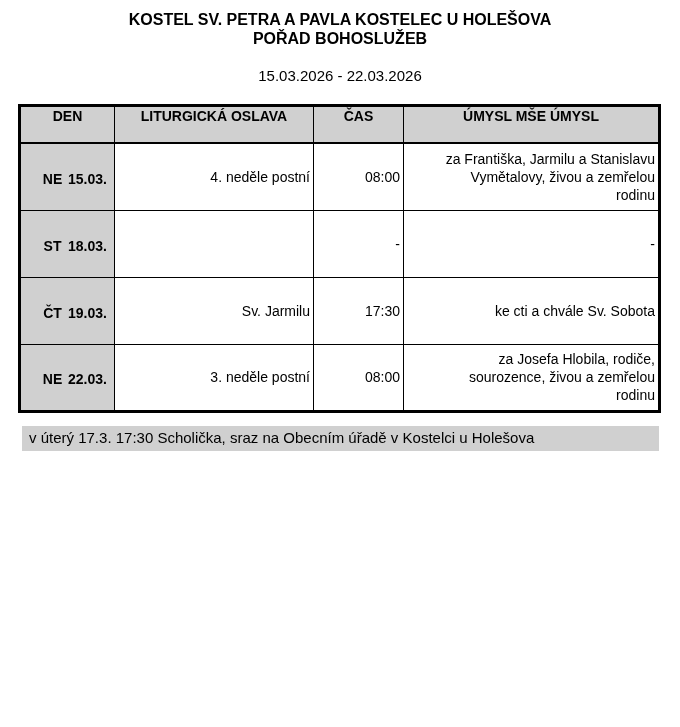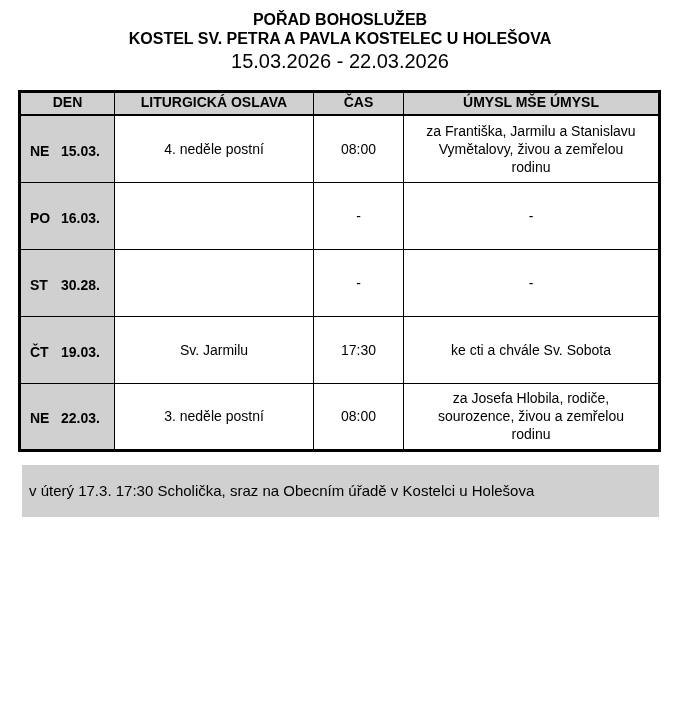--- a/index.html
+++ b/index.html
@@ -22,87 +22,87 @@
   .page-header {
     padding-top: 10px;
     text-align: center;
   }
   .title-line {
     font-size: 16px;
     font-weight: bold;
     line-height: 19px;
   }
   .date-line {
-    font-size: 20px;
+    font-size: 15px;
     font-weight: normal;
     line-height: 19px;
-    margin-top: 4px;
+    margin-top: 18px;
   }
   table.schedule {
     margin: 19px 0 0 18px;
     width: 640px;
     table-layout: fixed;
     border-collapse: collapse;
     border: 3px solid var(--border-black);
   }
   col.c-den { width: 95px; }
   col.c-lit { width: 199px; }
   col.c-cas { width: 90px; }
   col.c-umy { width: 256px; }
   th {
     background: var(--cell-gray);
     border: 1px solid var(--border-black);
     border-bottom: 2px solid var(--border-black);
     font-size: 14px;
     font-weight: bold;
     height: 21px;
-    padding: 1px 0 4px 0;
+    padding: 1px 0 18px 0;
     text-align: center;
     vertical-align: middle;
   }
   td {
     border: 1px solid var(--border-black);
     font-size: 14px;
     height: 67px;
     vertical-align: middle;
-    text-align: center;
+    text-align: right;
     line-height: 18px;
     padding: 0 3px;
   }
   td.day-cell {
     background: var(--cell-gray);
-    text-align: left;
+    text-align: center;
     font-weight: bold;
     padding: 4px 0 0 9px;
   }
   .day-abbr {
     display: inline-block;
     min-width: 31px;
   }
   td.intention-cell {
     white-space: pre-line;
   }
   .note-bar {
     margin: 13px 0 0 22px;
     width: 637px;
-    height: 52px;
+    height: 25px;
     background: var(--cell-gray);
     display: flex;
     align-items: center;
     padding-left: 7px;
     font-size: 15px;
     line-height: 18px;
   }
 </style>
 </head>
 <body>
 
 <div class="page-header">
+  <div class="title-line">KOSTEL SV. PETRA A PAVLA KOSTELEC U HOLEŠOVA</div>
   <div class="title-line">POŘAD BOHOSLUŽEB</div>
-  <div class="title-line">KOSTEL SV. PETRA A PAVLA KOSTELEC U HOLEŠOVA</div>
   <div class="date-line">15.03.2026 - 22.03.2026</div>
 </div>
 
 <table class="schedule">
   <colgroup>
     <col class="c-den">
       <col class="c-lit">
       <col class="c-cas">
       <col class="c-umy">
   </colgroup>
@@ -117,27 +117,21 @@
   <tbody>
     <tr>
       <td class="day-cell"><span class="day-abbr">NE</span><span>15.03.</span></td>
       <td>4. neděle postní</td>
       <td>08:00</td>
       <td class="intention-cell">za Františka, Jarmilu a Stanislavu
 Vymětalovy, živou a zemřelou
 rodinu</td>
     </tr>
     <tr>
-      <td class="day-cell"><span class="day-abbr">PO</span><span>16.03.</span></td>
-      <td></td>
-      <td>-</td>
-      <td class="intention-cell">-</td>
-    </tr>
-    <tr>
-      <td class="day-cell"><span class="day-abbr">ST</span><span>30.28.</span></td>
+      <td class="day-cell"><span class="day-abbr">ST</span><span>18.03.</span></td>
       <td></td>
       <td>-</td>
       <td class="intention-cell">-</td>
     </tr>
     <tr>
       <td class="day-cell"><span class="day-abbr">ČT</span><span>19.03.</span></td>
       <td>Sv. Jarmilu</td>
       <td>17:30</td>
       <td class="intention-cell">ke cti a chvále Sv. Sobota</td>
     </tr>

